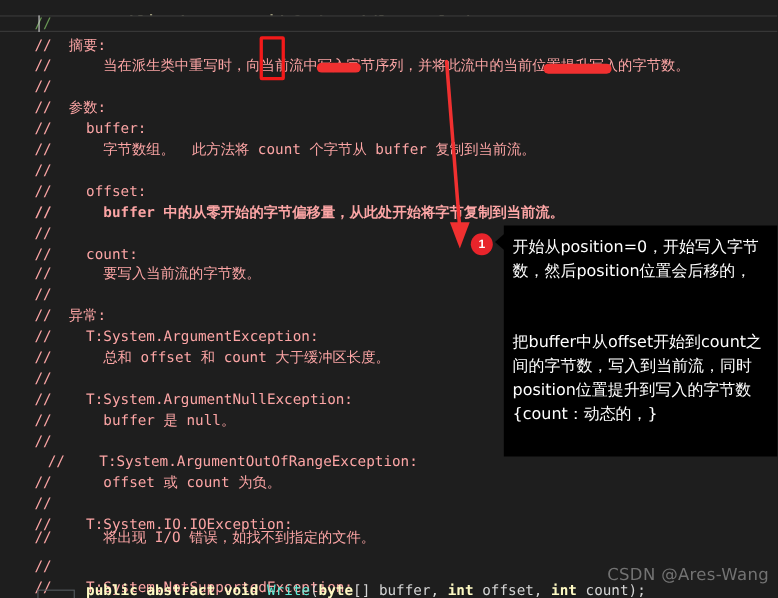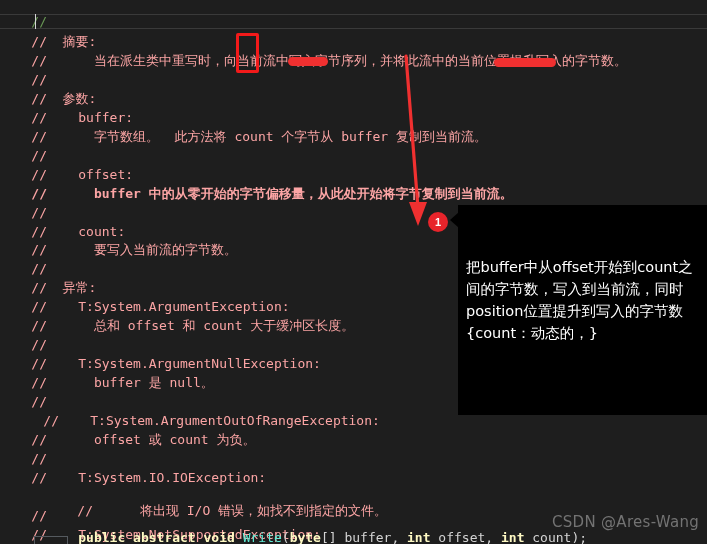--- a/index.html
+++ b/index.html
@@ -212,21 +212,21 @@
         <div class="code-line c-comment" style="top: 297.3px;">    //    T:System.ArgumentException:</div>
         <div class="code-line c-comment" style="top: 316.25px;">    //      总和 offset 和 count 大于缓冲区长度。</div>
         <div class="code-line c-comment" style="top: 335.2px;">    //</div>
         <div class="code-line c-comment" style="top: 354.15px;">    //    T:System.ArgumentNullException:</div>
         <div class="code-line c-comment" style="top: 373.1px;">    //      buffer 是 null。</div>
         <div class="code-line c-comment" style="top: 392.05px;">    //</div>
         <div class="code-line c-comment" style="top: 411px; padding-left: 12px;">    //    T:System.ArgumentOutOfRangeException:</div>
         <div class="code-line c-comment" style="top: 429.95px;">    //      offset 或 count 为负。</div>
         <div class="code-line c-comment" style="top: 448.9px;">    //</div>
         <div class="code-line c-comment" style="top: 467.85px;">    //    T:System.IO.IOException:</div>
-        <div class="code-line c-comment" style="top: 501px; padding-left: 46px;">    //      将出现 I/O 错误，如找不到指定的文件。</div>
+        <div class="code-line c-comment" style="top: 480px;">    //      将出现 I/O 错误，如找不到指定的文件。</div>
         <div class="code-line c-comment" style="top: 505.75px;">    //</div>
         <div class="code-line c-comment" style="top: 524.7px;">    //    T:System.NotSupportedException:</div>
         <div class="code-line c-comment" style="top: 543.65px;">    //      流不支持写入。</div>
       </div>
 
     <div class="code-line" id="sig-line" style="top:509px;">
       <span class="ind">    </span><span class="c-keyword">public</span><span class="c-plain"> </span><span class="c-keyword">abstract</span><span class="c-plain"> </span><span class="c-keyword">void</span><span class="c-plain"> </span><span class="c-white">Write</span><span class="c-plain">(</span><span class="c-keyword">byte</span><span class="c-plain">[] buffer, </span><span class="c-keyword">int</span><span class="c-plain"> offset, </span><span class="c-keyword">int</span><span class="c-plain"> count);</span>
     </div>
 
     <div id="bottom-stub"></div>
@@ -238,17 +238,18 @@
 
   <svg id="red-arrow" viewBox="0 0 60 180">
     <line x1="16" y1="6" x2="28" y2="158" stroke="#f03030" stroke-width="3.2" stroke-linecap="round"></line>
     <polygon points="28,176 19,152 37,152" fill="#f03030"></polygon>
   </svg>
 
   <div id="note-tail"></div>
   <div id="badge-1">1</div>
 
   <div id="note-box">
+    <p class="note-para" id="note-para-1">开始从position=0，开始写入字节数，然后position位置会后移的，</p>
     <p class="note-para" id="note-para-2">把buffer中从offset开始到count之间的字节数，写入到当前流，同时position位置提升到写入的字节数{count：动态的，}</p>
   </div>
 
   <div id="watermark">CSDN @Ares-Wang</div>
 </div>
 
 </body></html>

